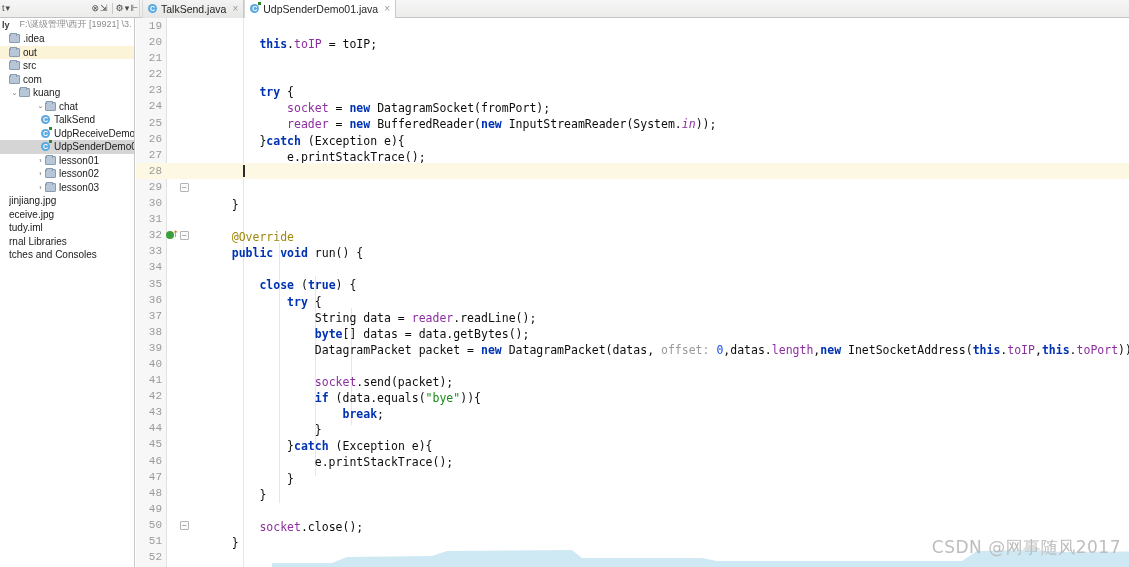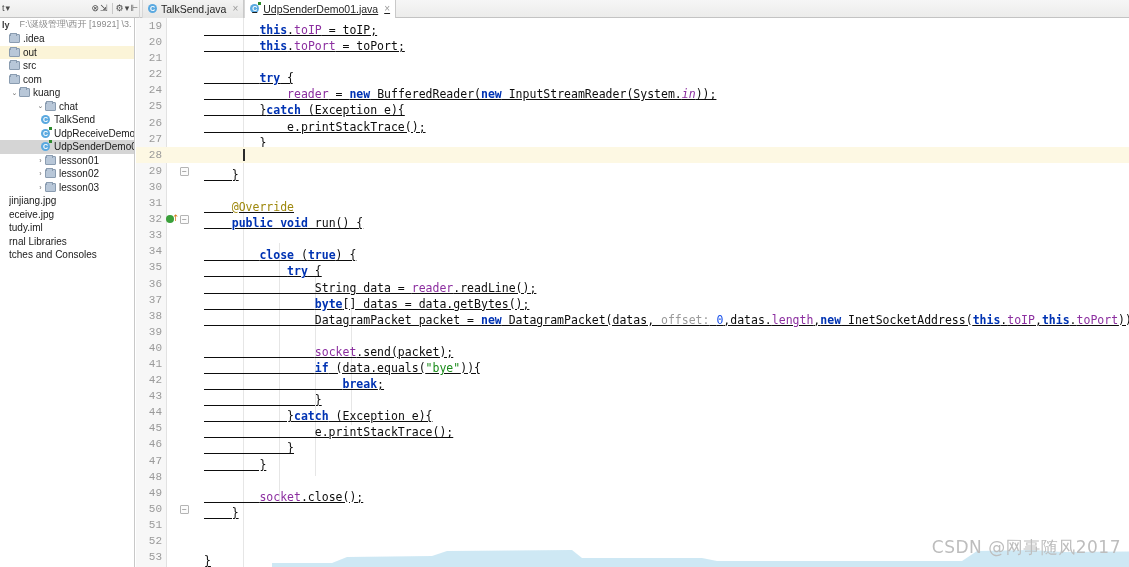--- a/index.html
+++ b/index.html
@@ -56,21 +56,21 @@
     padding: 0 5px 0 5px;
     font-size: 10.5px;
     color: #1f1f1f;
     border-right: 1px solid #c9c9c9;
     border-left: 1px solid #d7d7d7;
     gap: 4px;
     white-space: nowrap;
     cursor: default;
   }
   .tab.inactive { background: linear-gradient(#f3f3f3, #e6e6e5); }
-  .tab.active { background: #ffffff; text-decoration: underline; }
+  .tab.active { background: #ffffff; }
   .tab .tabclose {
     color: #9a9a9a; font-size: 10px; margin-left: 2px;
   }
   .cicon {
     width: 9px; height: 9px; border-radius: 50%;
     background: #5aa9e0;
     color: #ffffff; font-size: 7px; line-height: 9px;
     text-align: center; font-weight: bold;
     display: inline-block;
     position: relative; flex: 0 0 auto;
@@ -166,24 +166,23 @@
   }
   .line.cur { background: #fdf8e3; }
   .lineno {
     position: absolute; left: 0; top: 0;
     width: 26px; text-align: right;
     color: #9a9a9a;
     font-size: 11px;
     font-family: Liberation Mono, monospace;
   }
   .codetext {
-    position: absolute; left: 68px; top: 4px;
+    position: absolute; left: 68px; top: 18px;
     white-space: pre;
     color: #0d0d0d;
-    text-decoration: underline;
   }
   
   .vguide {
     position: absolute; top: 0; width: 1px; background: #e6e6e6;
   }
   
   .kw  { color: #0033b3; font-weight: bold; }
   .fld { color: #8c2fa0; }
   .str { color: #1a8b1a; }
   .num { color: #1750eb; }
@@ -360,23 +359,24 @@
 
   <div class="editor">
     <div class="gutter-bg"></div>
     <div class="gutter2-bg"></div>
     <div class="vguide" style="left:107px; height:549px;"></div>
     <div class="vguide" style="left:143px; top:225px; height:260px;"></div>
     <div class="vguide" style="left:179px; top:258px; height:200px;"></div>
     <div class="vguide" style="left:215px; top:290px; height:117px;"></div>
     <div id="code">
         <div class="line"><span class="lineno">19</span><span class="codetext">        <span class="kw">this</span>.<span class="fld">toIP</span> = toIP;</span></div>
-        <div class="line"><span class="lineno">20</span><span class="codetext">        <span class="kw">this</span>.<span class="fld">toPort</span> = toPort;</span></div>
+        <div class="line"><span class="lineno">20</span></div>
         <div class="line"><span class="lineno">21</span><span class="codetext"></span></div>
         <div class="line"><span class="lineno">22</span><span class="codetext">        <span class="kw">try</span> {</span></div>
+        <div class="line"><span class="lineno">23</span><span class="codetext">            <span class="fld">socket</span> = <span class="kw">new</span> DatagramSocket(fromPort);</span></div>
         <div class="line"><span class="lineno">24</span><span class="codetext">            <span class="fld">reader</span> = <span class="kw">new</span> BufferedReader(<span class="kw">new</span> InputStreamReader(System.<span class="ital">in</span>));</span></div>
         <div class="line"><span class="lineno">25</span><span class="codetext">        }<span class="kw">catch</span> (Exception e){</span></div>
         <div class="line"><span class="lineno">26</span><span class="codetext">            e.printStackTrace();</span></div>
         <div class="line"><span class="lineno">27</span><span class="codetext">        }</span></div>
         <div class="line cur"><span class="lineno">28</span><span class="codetext"></span><span class="caret"></span></div>
         <div class="line"><span class="lineno">29</span><span class="fold">−</span><span class="codetext">    }</span></div>
         <div class="line"><span class="lineno">30</span><span class="codetext"></span></div>
         <div class="line"><span class="lineno">31</span><span class="codetext">    <span class="ann">@Override</span></span></div>
         <div class="line"><span class="lineno">32</span><span class="marker-override"><span class="dot"></span><span class="up">↑</span></span><span class="fold">−</span><span class="codetext">    <span class="kw">public void</span> run() {</span></div>
         <div class="line"><span class="lineno">33</span><span class="codetext"></span></div>

